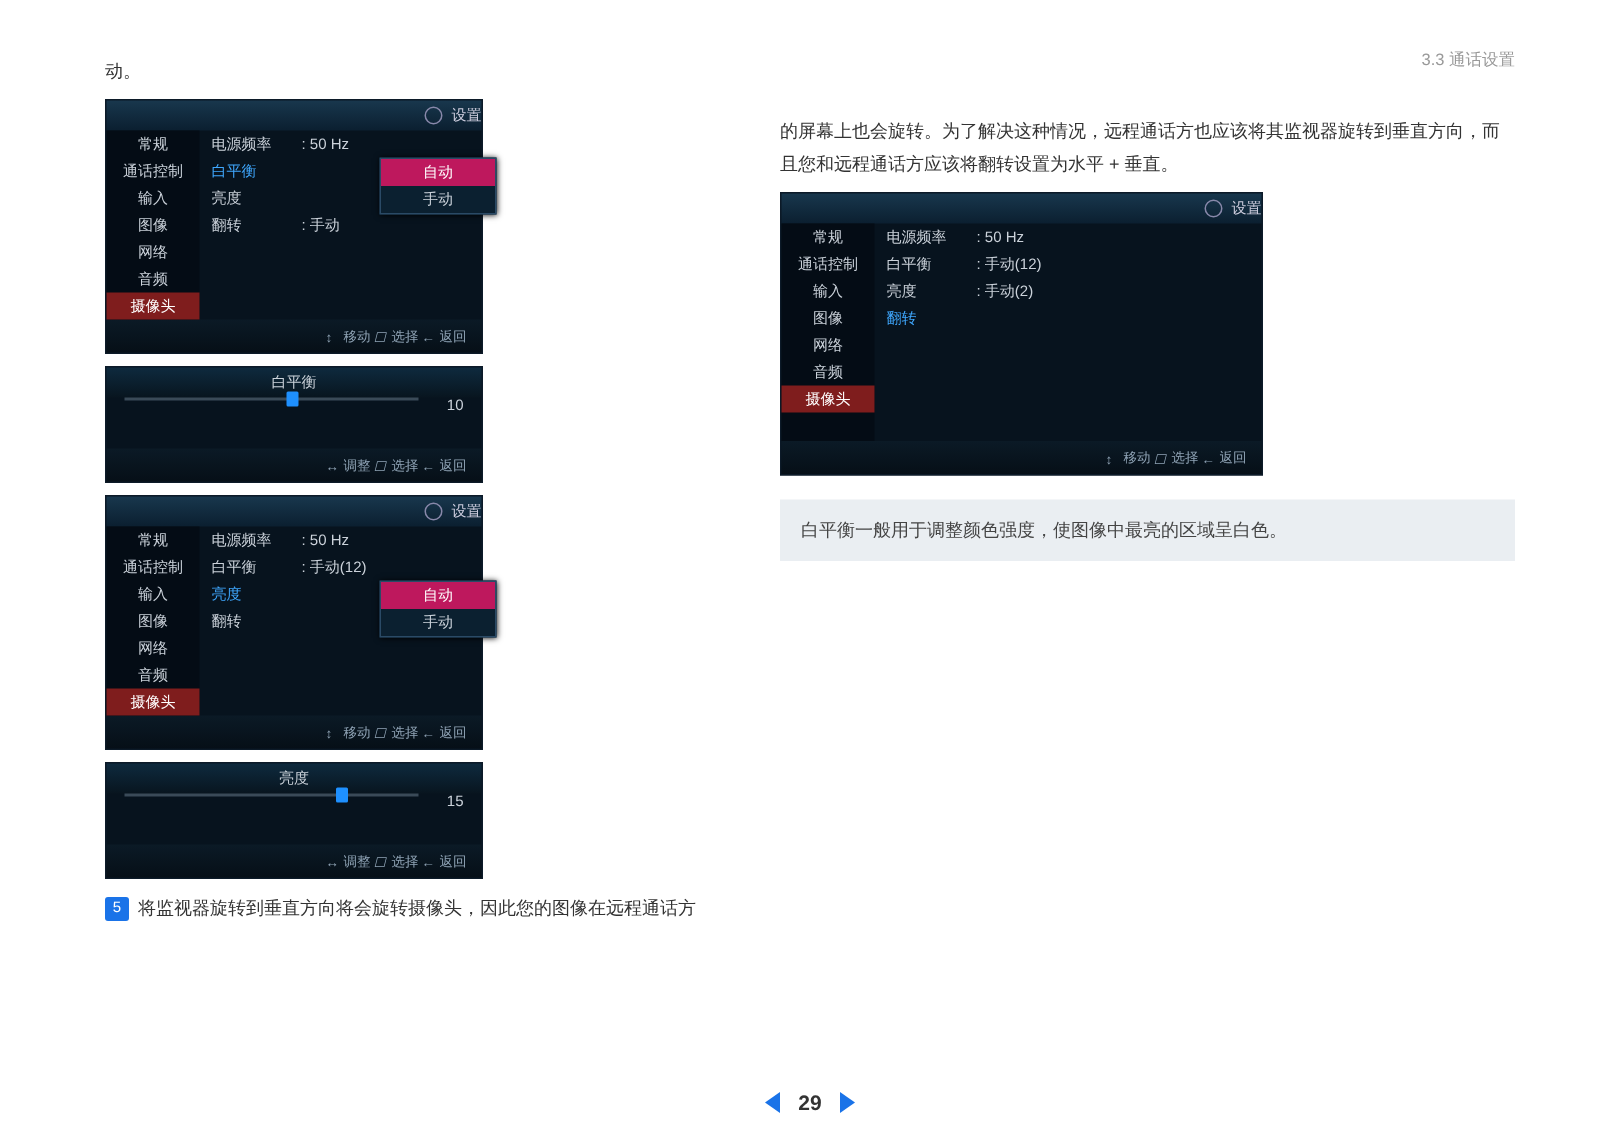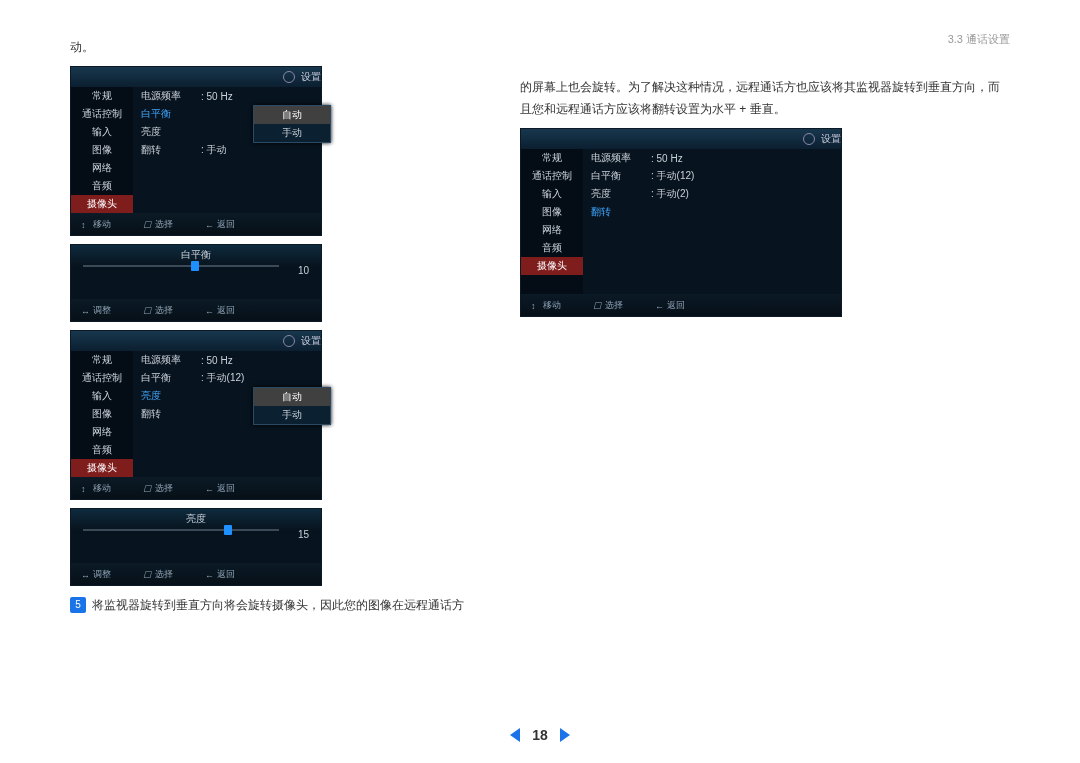--- a/index.html
+++ b/index.html
@@ -18,22 +18,22 @@
 .sidebar{width:62px;background:#040c15}
 .sidebar .item{height:18px;display:flex;align-items:center;justify-content:center;font-size:10px;color:#cbd2da}
 .sidebar .item.sel{background:#7f1d1d;color:#fff}
 .content{flex:1;position:relative}
 .row{height:18px;display:flex;align-items:center;font-size:10px}
 .row .lbl{width:60px;padding-left:8px;color:#cbd2da}
 .row .val{color:#cbd2da}
 .row.active .lbl{color:#3fa8ff}
 .drop{position:absolute;background:#0b2030;border:1px solid #2a4a66;box-shadow:0 0 4px #000;font-size:10px}
 .drop .opt{height:18px;display:flex;align-items:center;justify-content:center;padding:0 14px;color:#cbd2da;min-width:48px}
-.drop .opt.sel{background:#404040;color:#fff}
-.footer{height:22px;display:flex;justify-content:flex-start;align-items:center;gap:32px;padding:0 10px;background:linear-gradient(#0b1a26,#060f17);font-size:9px;color:#8fa3b5}
+.drop .opt.sel{background:#be185d;color:#fff}
+.footer{height:22px;display:flex;justify-content:flex-end;align-items:center;gap:2px;padding:0 10px;background:linear-gradient(#0b1a26,#060f17);font-size:9px;color:#8fa3b5}
 .footer span{display:flex;align-items:center;gap:3px}
 .ico{width:9px;height:9px;display:inline-block}
 .ico-arrows:before{content:"↕";color:#8fa3b5}
 .ico-sel:before{content:"☐";color:#8fa3b5}
 .ico-back:before{content:"←";color:#8fa3b5}
 .ico-lr:before{content:"↔";color:#8fa3b5}
 
 
 .slider-win{background:#07131e;width:250px;margin:8px 0;font-size:10px;border:1px solid #0c1a28}
 .slider-win .title2{background:linear-gradient(#0e2a3e,#08151f);height:20px;display:flex;align-items:center;justify-content:center;font-size:10px;color:#cbd2da}
@@ -268,23 +268,24 @@
               <i class="ico ico-sel"></i>
               <span>选择</span>
             </span>
           <span>
               <i class="ico ico-back"></i>
               <span>返回</span>
             </span>
         </div>
       </div>
 
+      <div class="callout">白平衡一般用于调整颜色强度，使图像中最亮的区域呈白色。</div>
 
     </div>
   </div>
 
   <div class="pager">
     <div class="tri tri-l"></div>
-    <span>18</span>
+    <span>29</span>
     <div class="tri tri-r"></div>
   </div>
 
 </div>
 
 </body></html>

